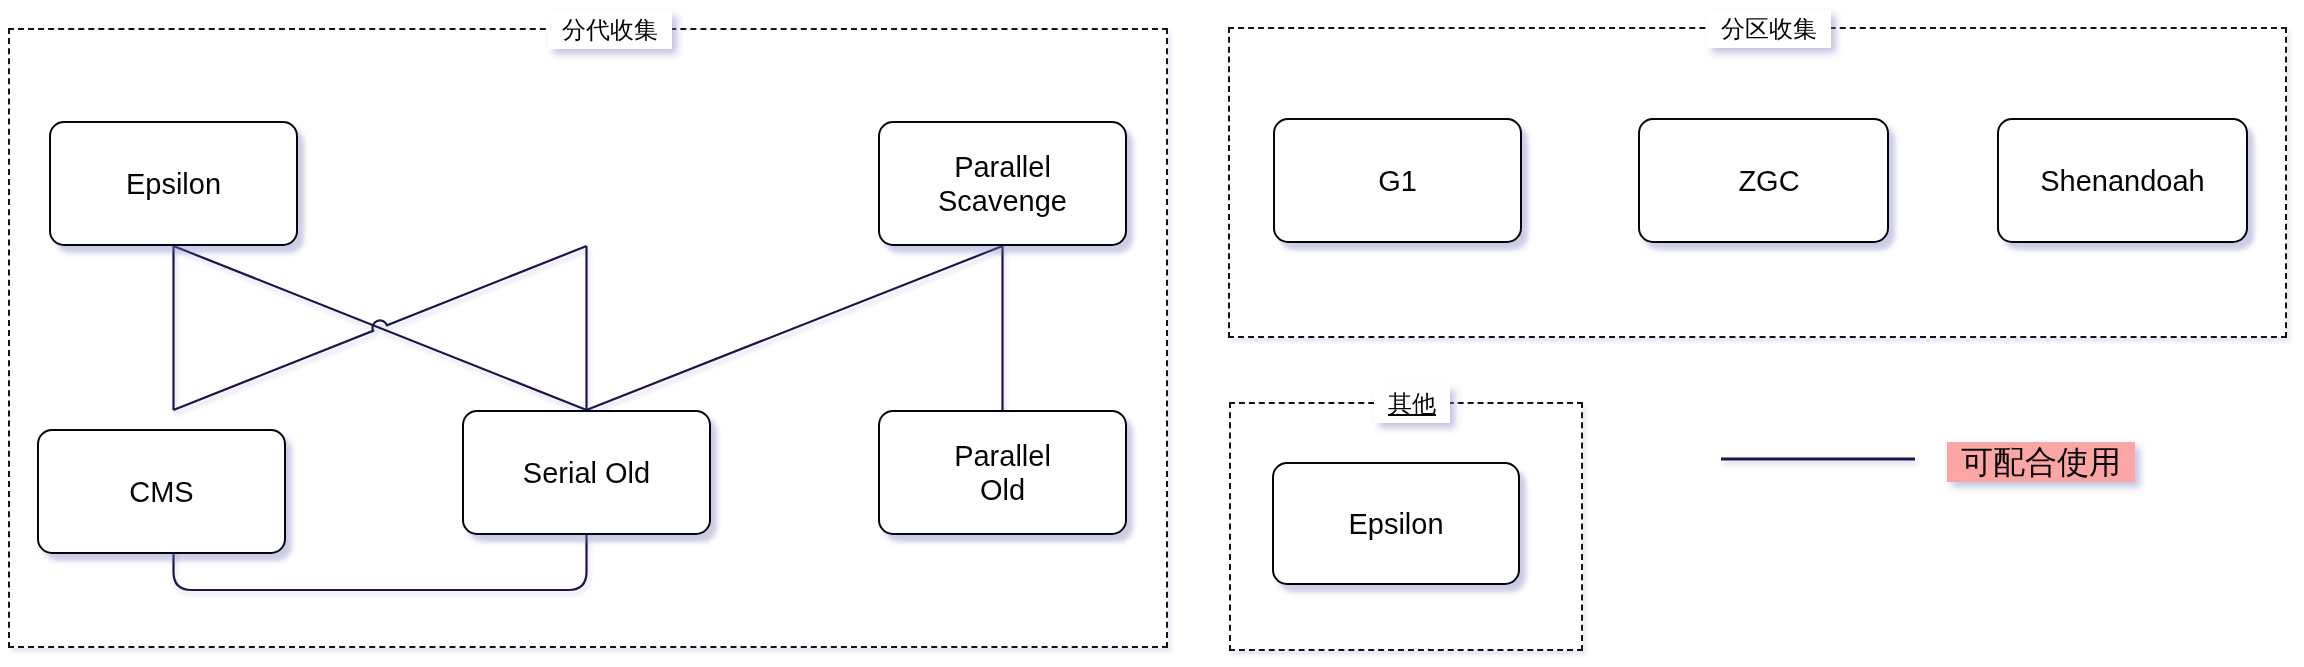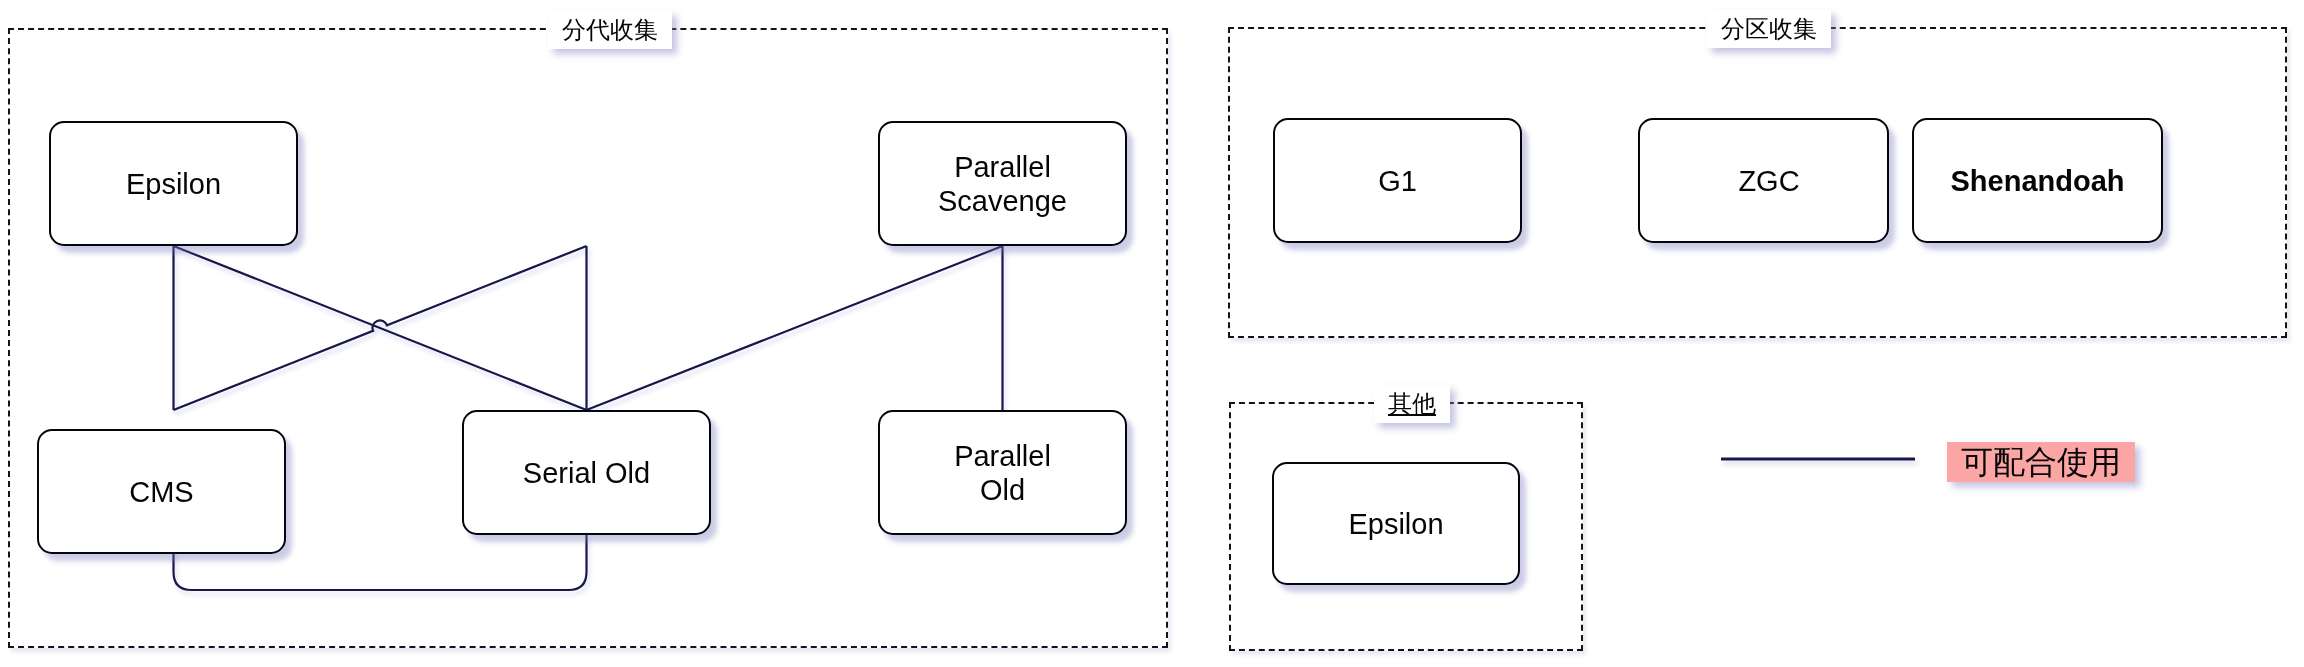--- a/index.html
+++ b/index.html
@@ -133,21 +133,21 @@
     <span class="node-label">Parallel
 Old</span>
   </div>
 
   <div class="node" style="left:1273px; top:118px;">
     <span class="node-label">G1</span>
   </div>
   <div class="node" style="left:1638px; top:118px; width:251px;padding-left:11px;">
     <span class="node-label">ZGC</span>
   </div>
-  <div class="node" style="left:1912px; top:118px; width:251px;font-weight:bold;">
+  <div class="node" style="left:1997px; top:118px; width:251px;">
     <span class="node-label">Shenandoah</span>
   </div>
 
   <div class="node" style="left:1272px; top:462px; width:248px; height:123px;">
     <span class="node-label">Epsilon</span>
   </div>
 
   <div class="legend-label" style="left:2041px; top:462px;">可配合使用</div>
 
 </div>

